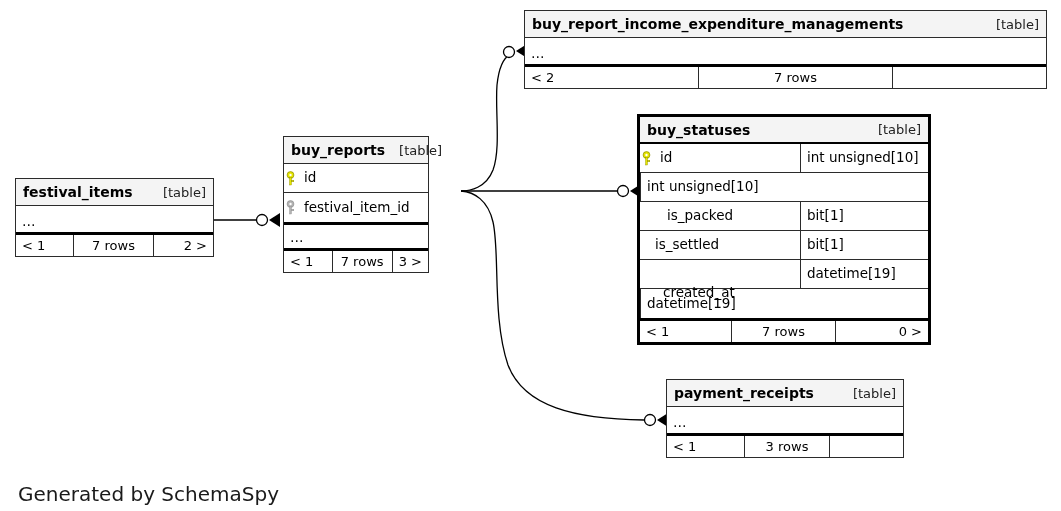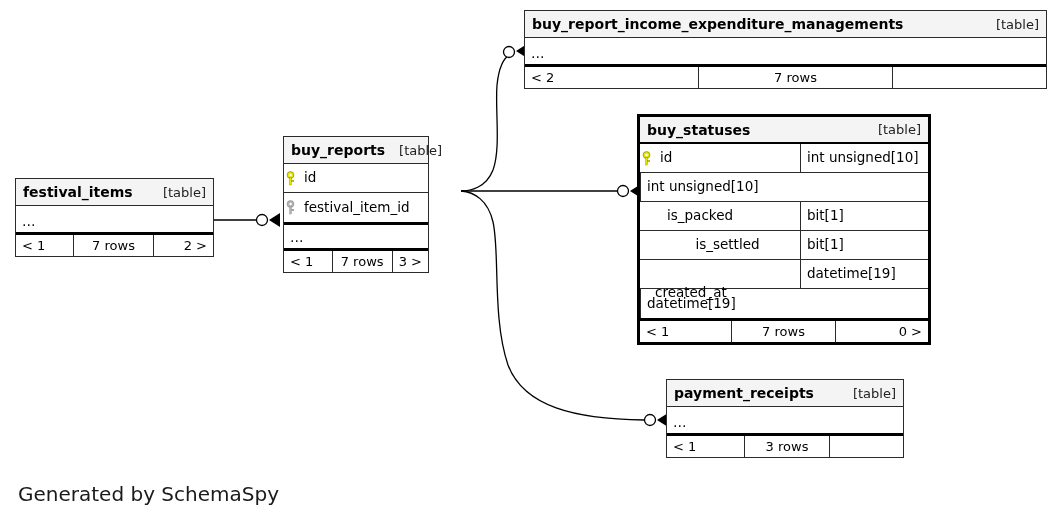--- a/index.html
+++ b/index.html
@@ -238,28 +238,28 @@
       </div>
 
       <div class="t-row">
         <div class="c-name" style="width:160px; padding-left:24px;">
           <span class="c-label">is_packed</span>
         </div>
         <div class="c-type">bit[1]</div>
       </div>
 
       <div class="t-row">
-        <div class="c-name" style="width:160px; padding-left:12px;justify-content:center;">
+        <div class="c-name" style="width:160px; padding-left:12px;">
           <span class="c-label">is_settled</span>
         </div>
         <div class="c-type">bit[1]</div>
       </div>
 
       <div class="t-row">
-        <div class="c-name" style="width:160px; padding-left:12px;margin-top:37px;">
+        <div class="c-name" style="width:160px; padding-left:20px;margin-top:37px;">
           <span class="c-label">created_at</span>
         </div>
         <div class="c-type">datetime[19]</div>
       </div>
 
       <div class="t-row">
         <div class="c-type">datetime[19]</div>
       </div>
 
     </div>

